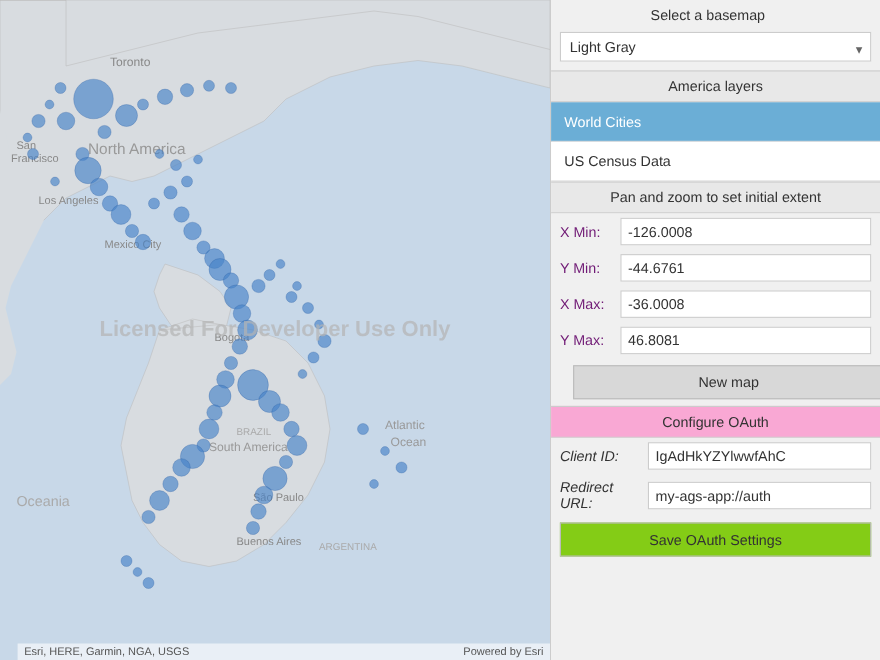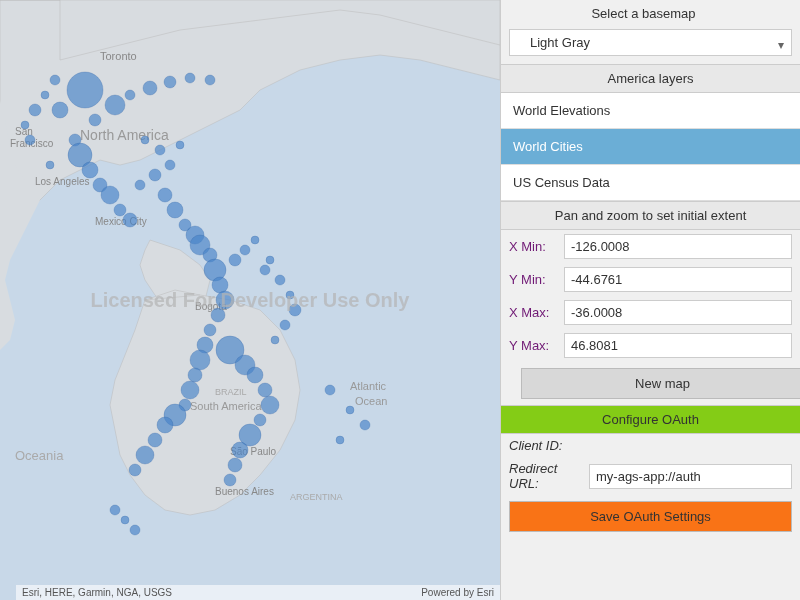--- a/index.html
+++ b/index.html
@@ -73,21 +73,21 @@
       padding: 6px 14px 4px 0;
     }
 
     .basemap-select-wrapper {
       position: relative;
       padding: 4px 8px 8px 8px;
     }
 
     .basemap-select {
       width: 100%;
-      padding: 5px 28px 5px 20px;
+      padding: 5px 28px 5px 8px;
       border: 1px solid #ccc;
       background: white;
       font-size: 13px;
       appearance: none;
       -webkit-appearance: none;
       cursor: pointer;
       color: #333;
     }
 
     .select-arrow {
@@ -163,21 +163,21 @@
       border: 1px solid #bbb;
       font-size: 13px;
       cursor: pointer;
       text-align: center;
       color: #333;
       width: calc(100% - 16px);
     }
 
     .oauth-label {
       text-align: center;
-      background: #84cc16;
+      background: #f9a8d4;
       padding: 6px;
       font-size: 13px;
       color: #333;
       border-bottom: 1px solid #ccc;
       border-top: 1px solid #ccc;
     }
 
     .oauth-row {
       display: flex;
       align-items: center;
@@ -198,21 +198,21 @@
       padding: 4px 6px;
       border: 1px solid #ccc;
       font-size: 13px;
       background: white;
       color: #333;
     }
 
     .save-oauth-btn {
       margin: 6px 8px;
       padding: 7px;
-      background: #f97316;
+      background: #84cc16;
       border: 1px solid #bbb;
       font-size: 13px;
       cursor: pointer;
       text-align: center;
       color: #333;
       width: calc(100% - 16px);
     }
   </style>
 </head>
 <body>
@@ -348,21 +348,20 @@
     <option value="Topographic">Topographic</option>
     <option value="Imagery">Imagery</option>
     <option value="Oceans">Oceans</option></select>
     <span class="select-arrow">▾</span>
   </div>
 
   <div class="choose-layers-label">America layers</div>
 
   <div id="layers-list">
 
-  <div class="layer-item">World Elevations</div>
       <div class="layer-item active">World Cities</div>
       <div class="layer-item">US Census Data</div>
     </div>
 
   <div class="extent-label">Pan and zoom to set initial extent</div>
 
   <div class="extent-row">
     <span class="extent-row-label">X Min:</span>
     <input class="extent-input" type="text" value="-126.0008" style="">
   </div>
@@ -378,20 +377,21 @@
     <span class="extent-row-label">Y Max:</span>
     <input class="extent-input" type="text" value="46.8081" style="">
   </div>
 
   <button class="new-map-btn">New map</button>
 
   <div class="oauth-label">Configure OAuth</div>
 
   <div class="oauth-row">
     <span class="oauth-row-label">Client ID:</span>
+    <input class="oauth-input" type="text" value="IgAdHkYZYlwwfAhC" style="">
   </div>
   <div class="oauth-row">
     <span class="oauth-row-label">Redirect URL:</span>
     <input class="oauth-input" type="text" value="my-ags-app://auth" style="">
   </div>
 
   <button class="save-oauth-btn">Save OAuth Settings</button>
 
 </div>
 

